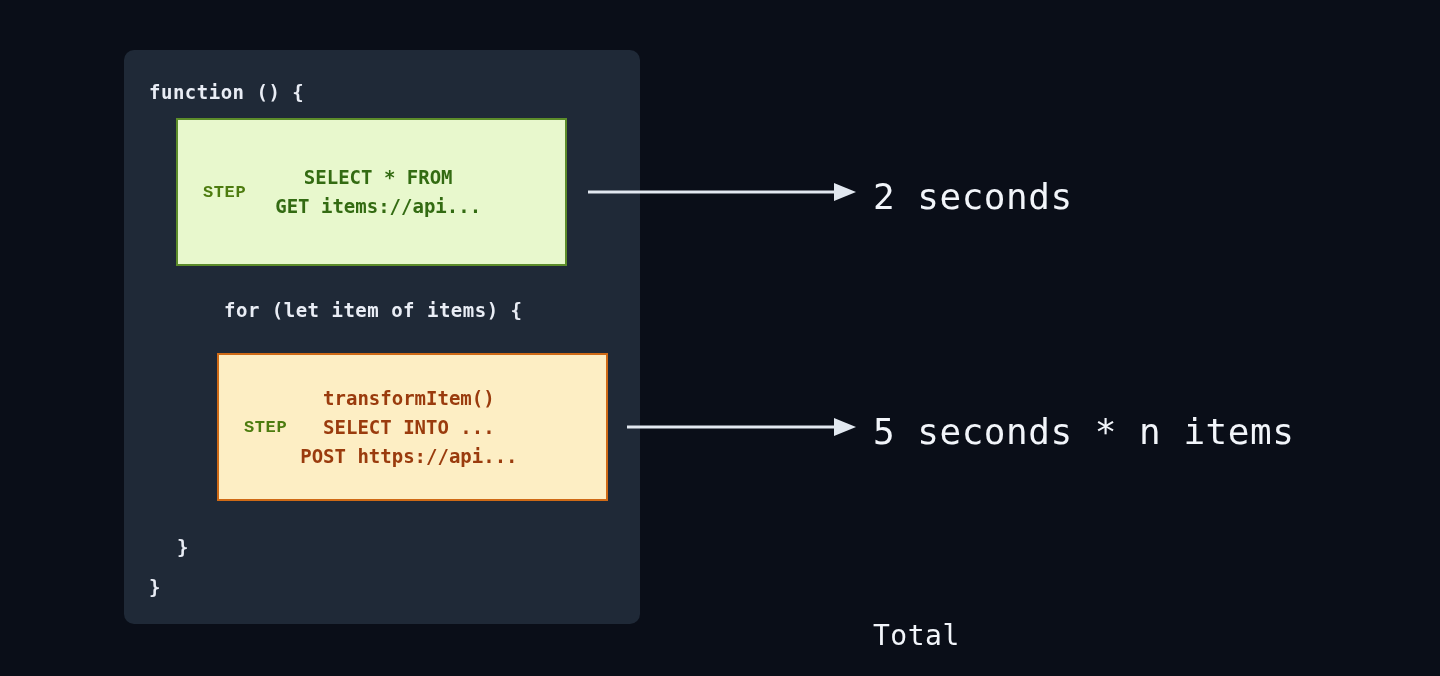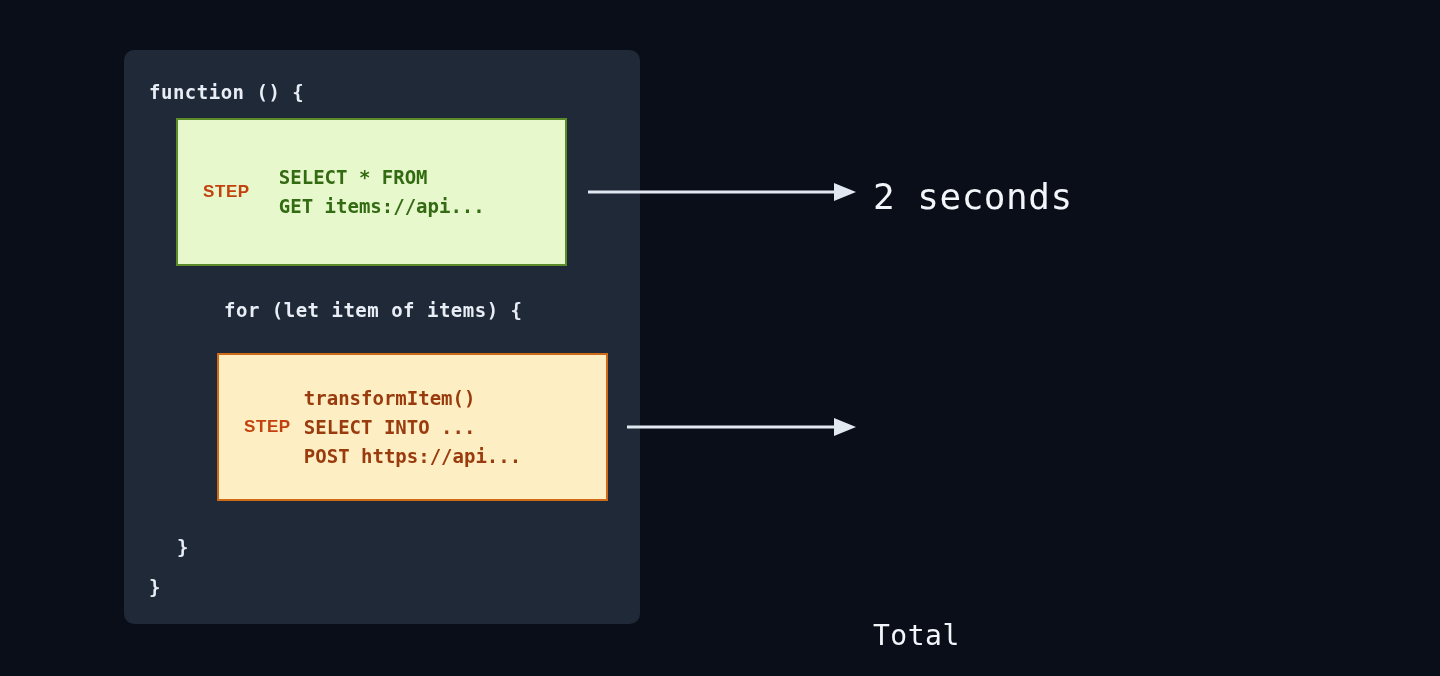--- a/index.html
+++ b/index.html
@@ -25,20 +25,21 @@
 
   
   .code-panel {
     position: absolute;
     left: 124px;
     top: 50px;
     width: 516px;
     height: 574px;
     background: #1f2937;
     border-radius: 10px;
+    text-align: center;
   }
 
   .code-line {
     position: absolute;
     font-family: "DejaVu Sans Mono", monospace;
     font-size: 19px;
     font-weight: bold;
     color: #e9edf5;
     letter-spacing: 0.5px;
     white-space: pre;
@@ -49,24 +50,24 @@
   .line-close-out{ left: 25px; top: 526px; }
 
   
   .step-box {
     position: absolute;
     display: flex;
     align-items: center;
     box-sizing: border-box;
   }
   .step-box .step-tag {
-    font-family: Liberation Sans, sans-serif;
+    font-family: Liberation Mono, monospace;
     font-size: 17px;
     font-weight: bold;
-    color: #c2410c;
+    color: #4d7c0f;
     letter-spacing: 0.6px;
     flex: none;
   }
   .step-box .step-code {
     font-family: "DejaVu Sans Mono", monospace;
     font-size: 19px;
     font-weight: bold;
     white-space: pre;
     line-height: 29px;
   }
@@ -164,19 +165,20 @@
     <polygon points="246,2 268,11 246,20" fill="#e2e8f0"></polygon>
   </svg>
 
   <svg class="arrow arrow-2" viewBox="0 0 229 22">
     <line x1="0" y1="11" x2="209" y2="11" stroke="#e2e8f0" stroke-width="3"></line>
     <polygon points="207,2 229,11 207,20" fill="#e2e8f0"></polygon>
   </svg>
 
   <div class="rlabel label-1">2 seconds</div>
 
+  <div class="rlabel label-2">5 seconds * n items</div>
 
   <div class="total-block">
     <div>Total</div>
     
   </div>
 
 </div>
 
 </body></html>

